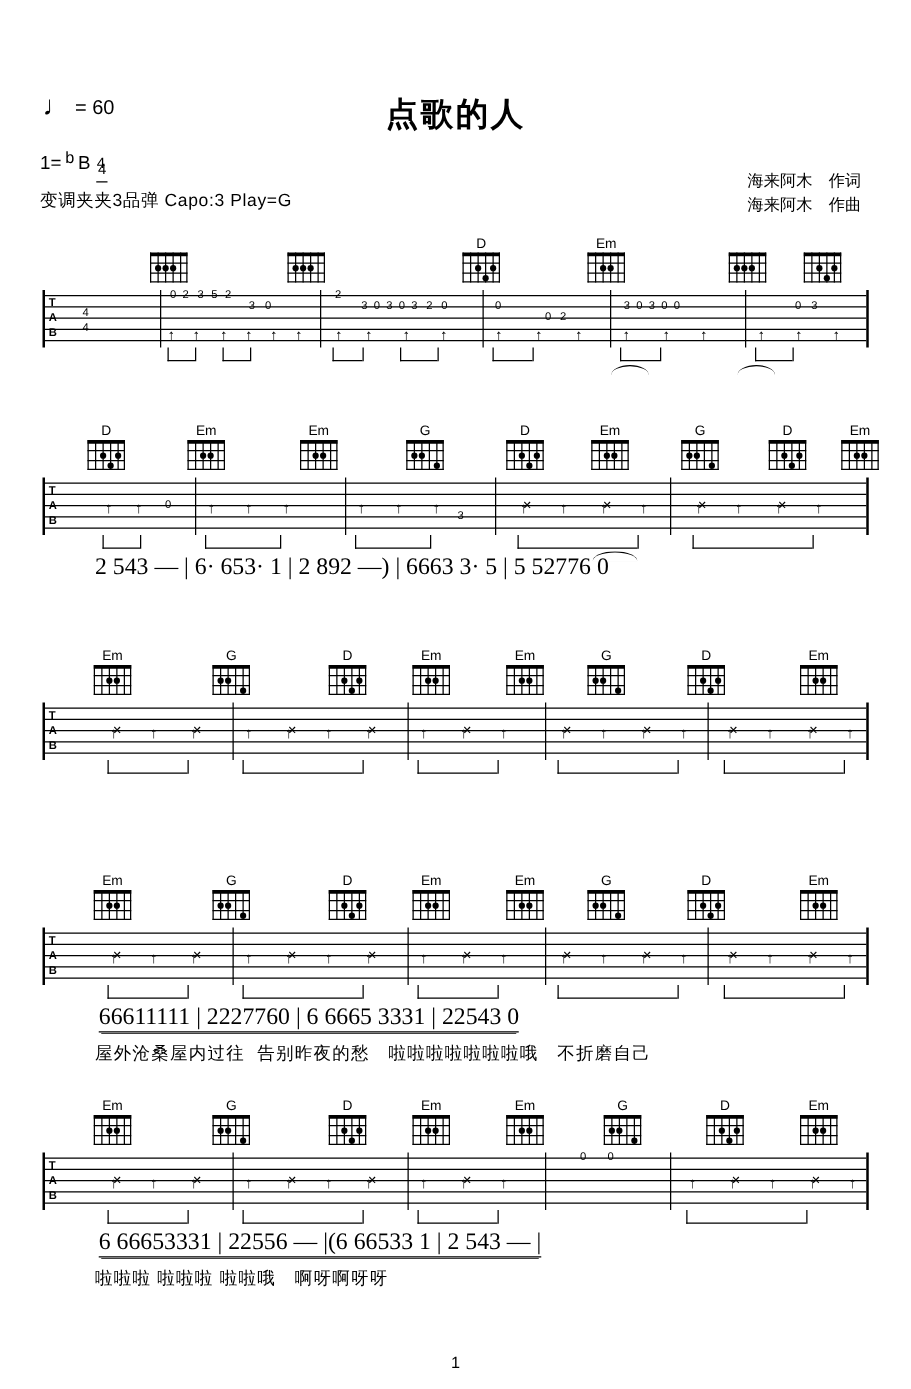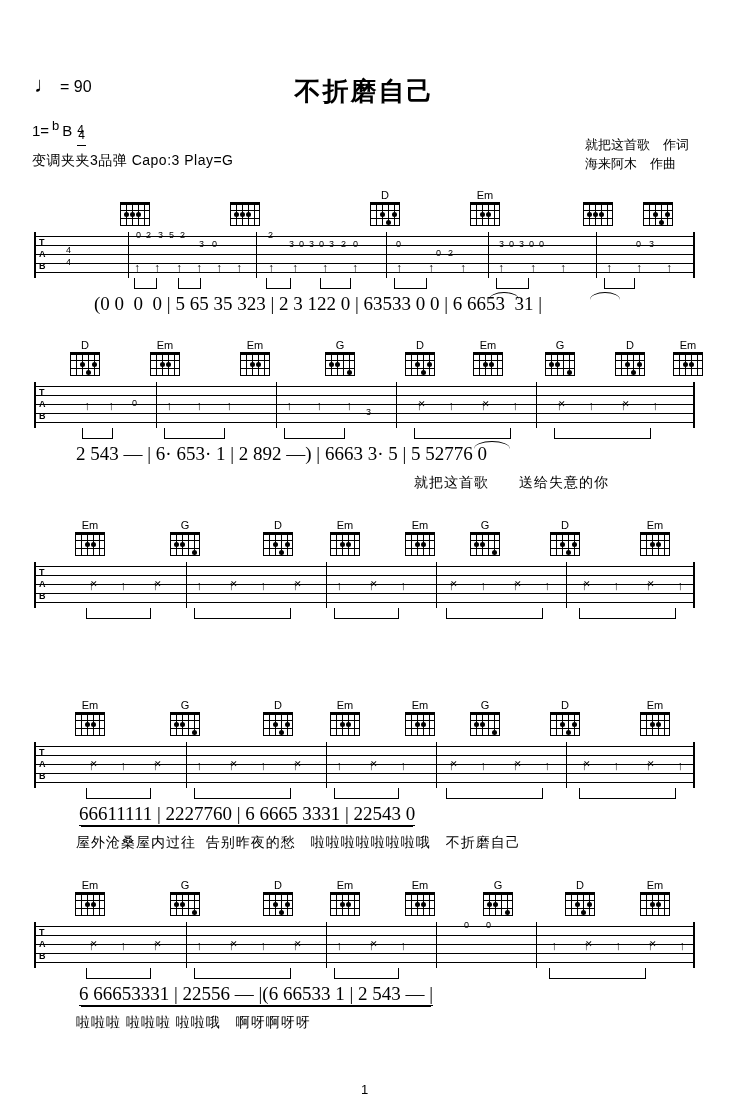--- a/index.html
+++ b/index.html
@@ -208,39 +208,39 @@
     font-size: 13px;
   }
 </style>
 </head>
 <body>
 
 <div class="sheet">
 
   <div class="tempo">
     <span class="note-glyph">♩</span>
-    <span>= 90</span>
+    <span>= 60</span>
   </div>
 
-  <div class="title">不折磨自己</div>
+  <div class="title">点歌的人</div>
 
   <div class="keysig">
     <span>1=</span>
     <span class="flat">b</span>
     <span>B</span>
     <span class="frac">
       <span class="num">4</span>
       <span class="den">4</span>
     </span>
   </div>
 
   <div class="capo">变调夹夹3品弹  Capo:3  Play=G</div>
 
   <div class="credits">
-    <div>就把这首歌　作词</div>
+    <div>海来阿木　作词</div>
     <div>海来阿木　作曲</div>
   </div>
 
   <div class="system" style="top:190px;">
     <div class="chords">
       <div class="chord" style="left:115px;">
         <div class="cname"></div>
         <div class="grid">
           <div class="nut"></div>
           <div class="hline" style="top:8px;"></div>
@@ -426,21 +426,20 @@
       <div class="beam" style="left:360px;width:32px;"></div>
       <div class="stem" style="left:462px;"></div>
         <div class="stem" style="left:494px;"></div>
       <div class="beam" style="left:462px;width:32px;"></div>
       <div class="stem" style="left:570px;"></div>
         <div class="stem" style="left:600px;"></div>
       <div class="beam" style="left:570px;width:30px;"></div>
     </div>
 
     <div class="numrow">
-      <div class="num" style="left:60px;">(0 0  0  0 | 5 65 35 323 | 2 3 122 0 | 63533 0 0 | 6 6653  31 |</div>
       <div class="slur" style="left:455px;top:-2px;width:30px;"></div>
       <div class="slur" style="left:556px;top:-2px;width:30px;"></div>
     </div>
   </div>
 
   <div class="system" style="top:340px;">
     <div class="chords">
       <div class="chord" style="left:65px;">
         <div class="cname">D</div>
         <div class="grid">
@@ -650,23 +649,20 @@
         <div class="stem" style="left:476px;"></div>
       <div class="beam" style="left:380px;width:96px;"></div>
       <div class="stem" style="left:520px;"></div>
         <div class="stem" style="left:616px;"></div>
       <div class="beam" style="left:520px;width:96px;"></div>
     </div>
 
     <div class="numrow">
       <div class="num" style="left:42px;">2 543 — | 6· 653· 1 | 2 892 —) | 6663 3· 5 | 5 52776 0</div>
       <div class="slur" style="left:440px;top:-3px;width:36px;"></div>
-    </div>
-    <div class="lyricrow">
-      <div class="lyric" style="left:380px;">就把这首歌　　送给失意的你</div>
     </div>
   </div>
 
   <div class="system" style="top:520px;">
     <div class="chords">
       <div class="chord" style="left:70px;">
         <div class="cname">Em</div>
         <div class="grid">
           <div class="nut"></div>
             <div class="hline" style="top:8px;"></div>

